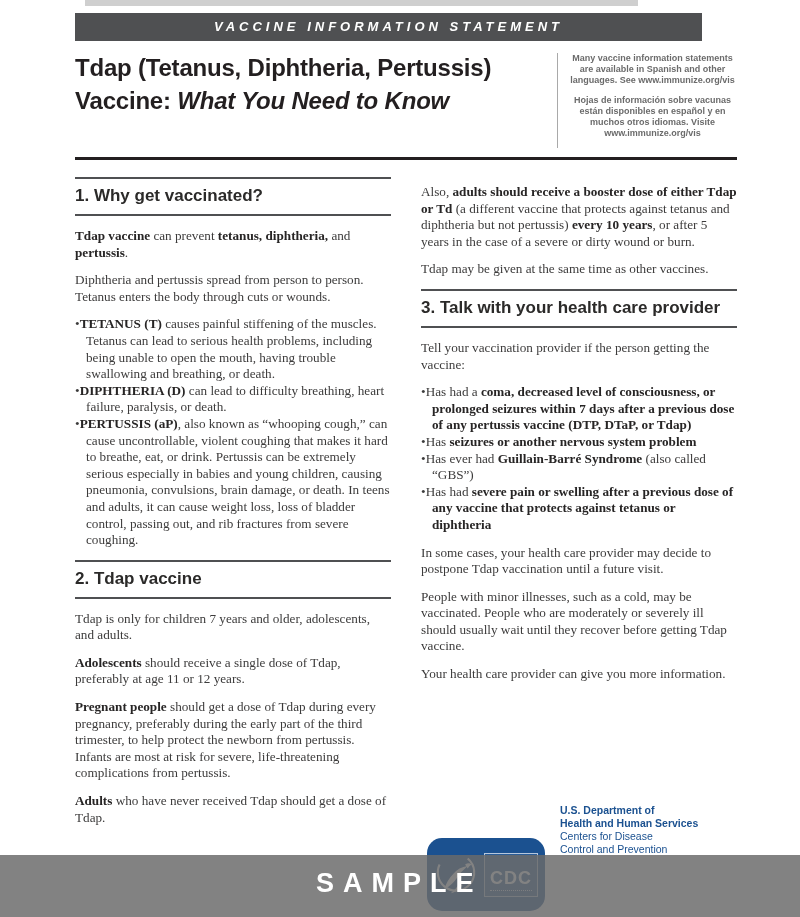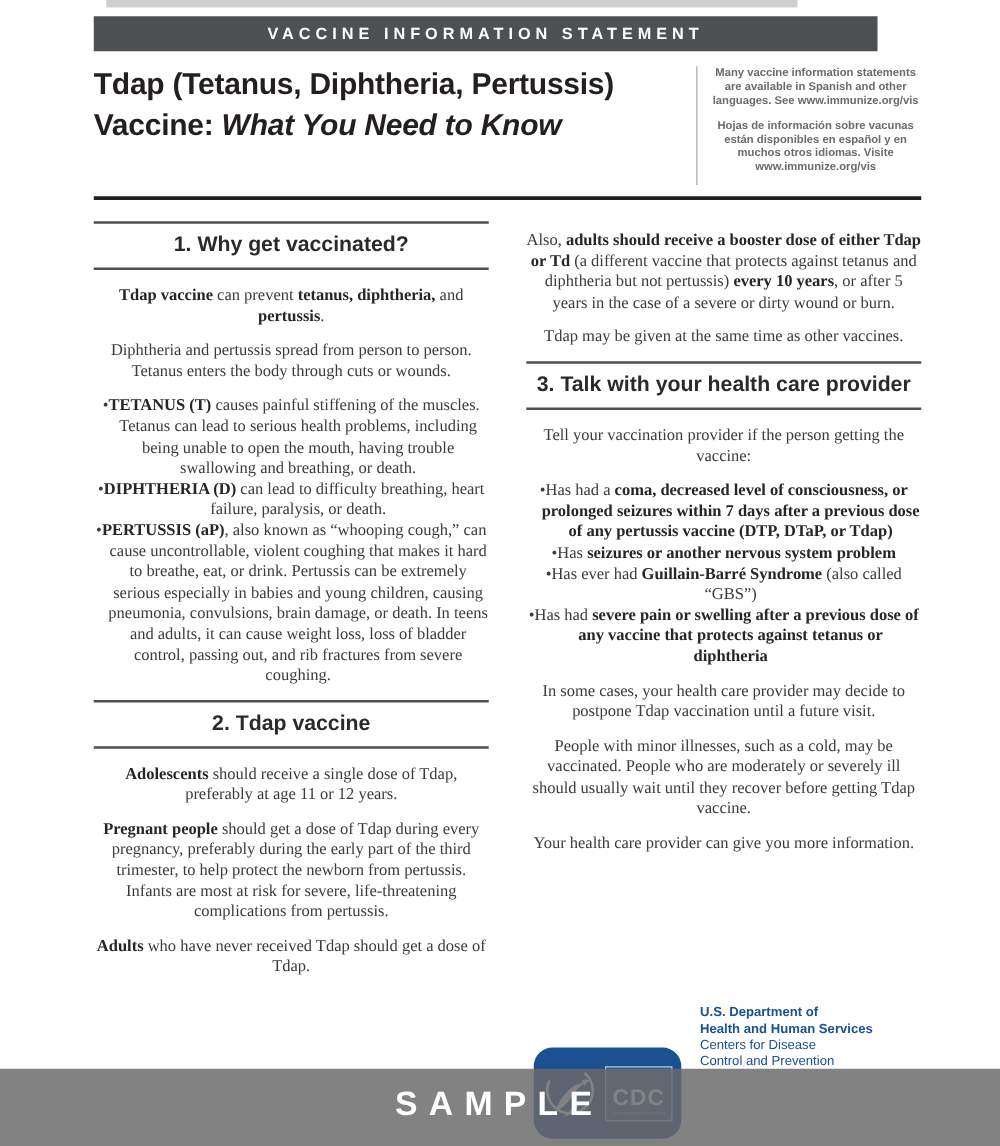--- a/index.html
+++ b/index.html
@@ -21,20 +21,21 @@
     margin: 13px 98px 0 75px;
     height: 28px;
     background: var(--banner-bg, #4f5052);
     color: #ffffff;
     font-family: "Liberation Sans", sans-serif;
     font-weight: bold;
     font-size: 13px;
     letter-spacing: 4px;
     text-align: center;
     line-height: 28px;
+    font-style: italic;
   }
   .title-row { display: flex; margin: 10px 63px 0 75px; }
   .doc-title {
     flex: 1;
     font-family: "Liberation Sans", sans-serif;
     font-weight: bold;
     font-size: 24px;
     line-height: 33px;
     color: var(--title-ink, #231f20);
     letter-spacing: -0.2px;
@@ -48,21 +49,21 @@
     font-family: "Liberation Sans", sans-serif;
     font-weight: bold;
     font-size: 9px;
     line-height: 11px;
     color: #6b6b6b;
   }
   .lang-notes p { margin: 0 0 9px; text-align: center; }
   .title-rule { margin: 9px 63px 0 75px; height: 3px; background: var(--title-ink, #231f20); }
 
   .columns { display: flex; gap: 30px; margin: 17px 63px 0 75px; }
-  .col { width: 316px; text-align: center; }
+  .col { width: 316px; }
 
   .sec-h {
     font-family: "Liberation Sans", sans-serif;
     font-weight: bold;
     font-size: 17px;
     line-height: 20px;
     color: #2b2a29;
     border-top: 2px solid var(--rule-dark, #4f5052);
     border-bottom: 2px solid var(--rule-dark, #4f5052);
     padding: 7px 0 8px 21px;
@@ -154,20 +155,21 @@
       <h2 class="sec-h">1. Why get vaccinated?</h2>
       <p><span class="b">Tdap vaccine</span><span> can prevent </span><span class="b">tetanus, diphtheria,</span><span> and </span><span class="b">pertussis</span><span>.</span></p>
       <p><span>Diphtheria and pertussis spread from person to person. Tetanus enters the body through cuts or wounds.</span></p>
       <ul>
         <li><span class="b">TETANUS (T)</span><span> causes painful stiffening of the muscles. Tetanus can lead to serious health problems, including being unable to open the mouth, having trouble swallowing and breathing, or death.</span></li>
         <li><span class="b">DIPHTHERIA (D)</span><span> can lead to difficulty breathing, heart failure, paralysis, or death.</span></li>
         <li><span class="b">PERTUSSIS (aP)</span><span>, also known as “whooping cough,” can cause uncontrollable, violent coughing that makes it hard to breathe, eat, or drink. Pertussis can be extremely serious especially in babies and young children, causing pneumonia, convulsions, brain damage, or death. In teens and adults, it can cause weight loss, loss of bladder control, passing out, and rib fractures from severe coughing.</span></li>
       </ul>
 
       <h2 class="sec-h mt">2. Tdap vaccine</h2>
+      <p><span>Tdap is only for children 7 years and older, adolescents, and adults.</span></p>
       <p><span class="b">Adolescents</span><span> should receive a single dose of Tdap, preferably at age 11 or 12 years.</span></p>
       <p><span class="b">Pregnant people</span><span> should get a dose of Tdap during every pregnancy, preferably during the early part of the third trimester, to help protect the newborn from pertussis. Infants are most at risk for severe, life-threatening complications from pertussis.</span></p>
       <p><span class="b">Adults</span><span> who have never received Tdap should get a dose of Tdap.</span></p>
     </div>
 
     <div class="col">
       <p class="first"><span>Also, </span><span class="b">adults should receive a booster dose of either Tdap or Td</span><span> (a different vaccine that protects against tetanus and diphtheria but not pertussis) </span><span class="b">every 10 years</span><span>, or after 5 years in the case of a severe or dirty wound or burn.</span></p>
       <p><span>Tdap may be given at the same time as other vaccines.</span></p>
 
       <h2 class="sec-h mt">3. Talk with your health care provider</h2>

